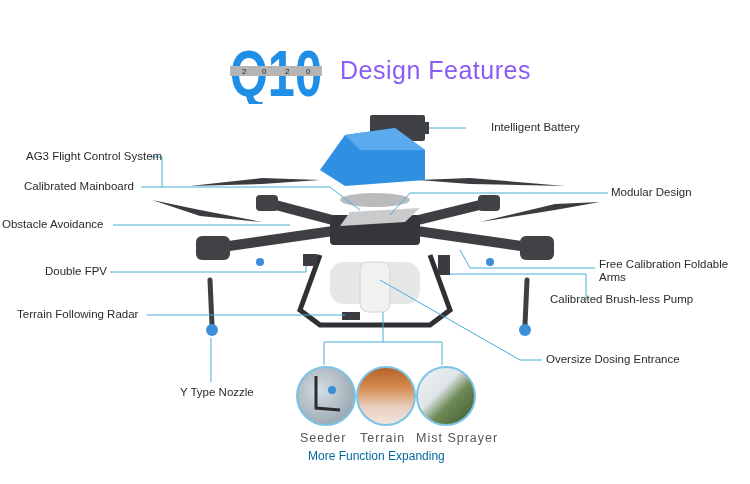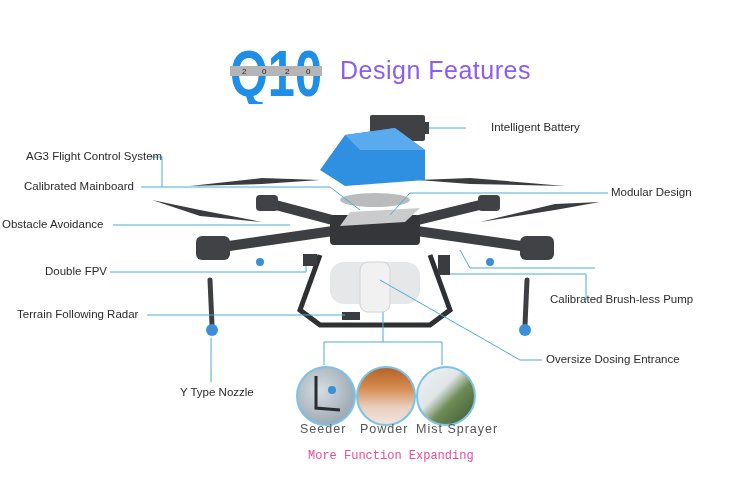--- a/index.html
+++ b/index.html
@@ -1,21 +1,21 @@
 <!DOCTYPE html>
 <html><head>
 <meta charset="utf-8">
 <style>
   html, body { margin: 0; padding: 0; background: #ffffff; }
   body { width: 750px; height: 484px; position: relative; overflow: hidden; font-family: "Liberation Sans", sans-serif; color: #222; }
   .label { position: absolute; font-size: 11.5px; color: #2a2a2a; white-space: nowrap; }
   .title { position: absolute; left: 340px; top: 56px; font-size: 25px; color: #8b5cf6; letter-spacing: 0.5px; }
   .logo { position: absolute; left: 230px; top: 42px; width: 92px; height: 62px; }
-  .func-label { position: absolute; font-size: 12.5px; color: #555; letter-spacing: 1px; }
-  .more { position: absolute; left: 308px; top: 449px; font-size: 12px; color: #ec4899; font-family: Liberation Mono, monospace; }
+  .func-label { position: absolute; font-size: 12.5px; color: #555; letter-spacing: 1px; margin-top: 9px; }
+  .more { position: absolute; left: 308px; top: 449px; font-size: 12px; color: #0369a1; }
   svg.lines { position: absolute; left: 0; top: 0; }
   .circle { position: absolute; width: 56px; height: 56px; border-radius: 50%; border: 2px solid #7cc3e6; overflow: hidden; }
 </style>
 </head>
 <body>
 
 <div class="logo">
   <svg width="92" height="62" viewBox="0 0 92 62">
     <text x="0" y="54" font-family="Liberation Sans, sans-serif" font-weight="bold" font-size="64" fill="#1e8ee6" textLength="92" lengthAdjust="spacingAndGlyphs">Q10</text>
     <rect x="0" y="24" width="92" height="10" fill="#b5b5b5"></rect>
@@ -114,30 +114,32 @@
 <div class="label" style="left:2px; top:150px;margin-left:24px;">AG3 Flight Control System</div>
 <div class="label" style="left:24px; top:180px;">Calibrated Mainboard</div>
 <div class="label" style="left:2px; top:218px;">Obstacle Avoidance</div>
 <div class="label" style="left:45px; top:265px;text-align:right;">Double FPV</div>
 <div class="label" style="left:17px; top:308px;">Terrain Following Radar</div>
 <div class="label" style="left:180px; top:386px;">Y Type Nozzle</div>
 
 <div class="label" style="left:471px; top:121px;margin-left:20px;">Intelligent Battery</div>
 <div class="label" style="left:611px; top:186px;">Modular Design</div>
 <div class="label" style="left:599px; top:258px;">
+  <div>Free Calibration Foldable</div>
+  <div style="margin-top:1px;">Arms</div>
 </div>
 <div class="label" style="left:550px; top:293px;">Calibrated Brush-less Pump</div>
 <div class="label" style="left:546px; top:353px;">Oversize Dosing Entrance</div>
 
 <div class="circle" style="left:296px; top:366px; background: radial-gradient(circle at 40% 40%, #d5dde3, #8a98a3);">
   <svg width="56" height="56">
       <path d="M18 8 L18 40 L42 42" stroke="#2a2c2e" stroke-width="3" fill="none"></path>
       <circle cx="34" cy="22" r="4" fill="#3b8fd8"></circle>
     </svg>
 </div>
 <div class="circle" style="left:356px; top:366px; background: linear-gradient(#b5642a 0%, #d48a4e 35%, #e9cfc0 70%, #f2e4dd 100%);"></div>
 <div class="circle" style="left:416px; top:366px; background: linear-gradient(135deg, #f0f3f5 0%, #dfe5e8 40%, #6e8a55 60%, #3d5a34 100%);"></div>
 
 <div class="func-label" style="left:300px; top:422px;">Seeder</div>
-<div class="func-label" style="left:360px; top:422px;">Powder</div>
+<div class="func-label" style="left:360px; top:422px;">Terrain</div>
 <div class="func-label" style="left:416px; top:422px;">Mist Sprayer</div>
 
 <div class="more">More Function Expanding</div>
 
 </body></html>

